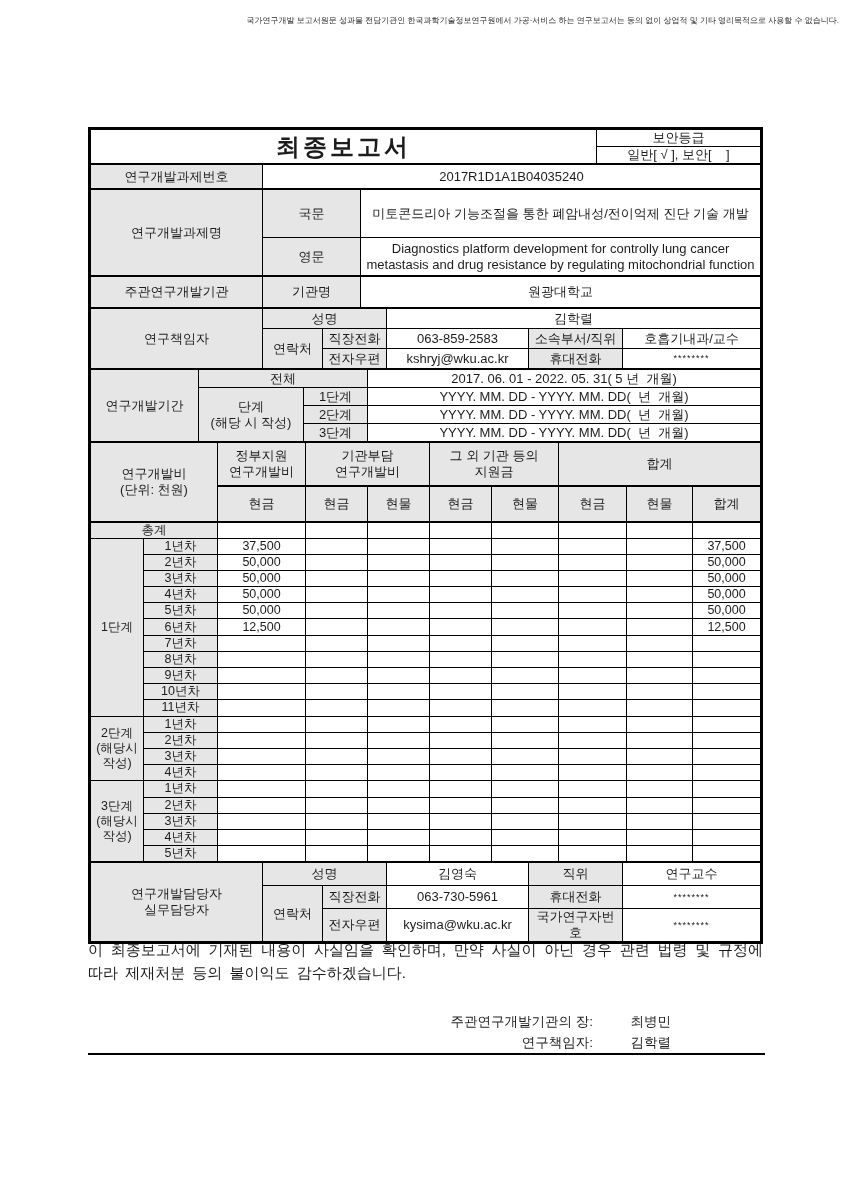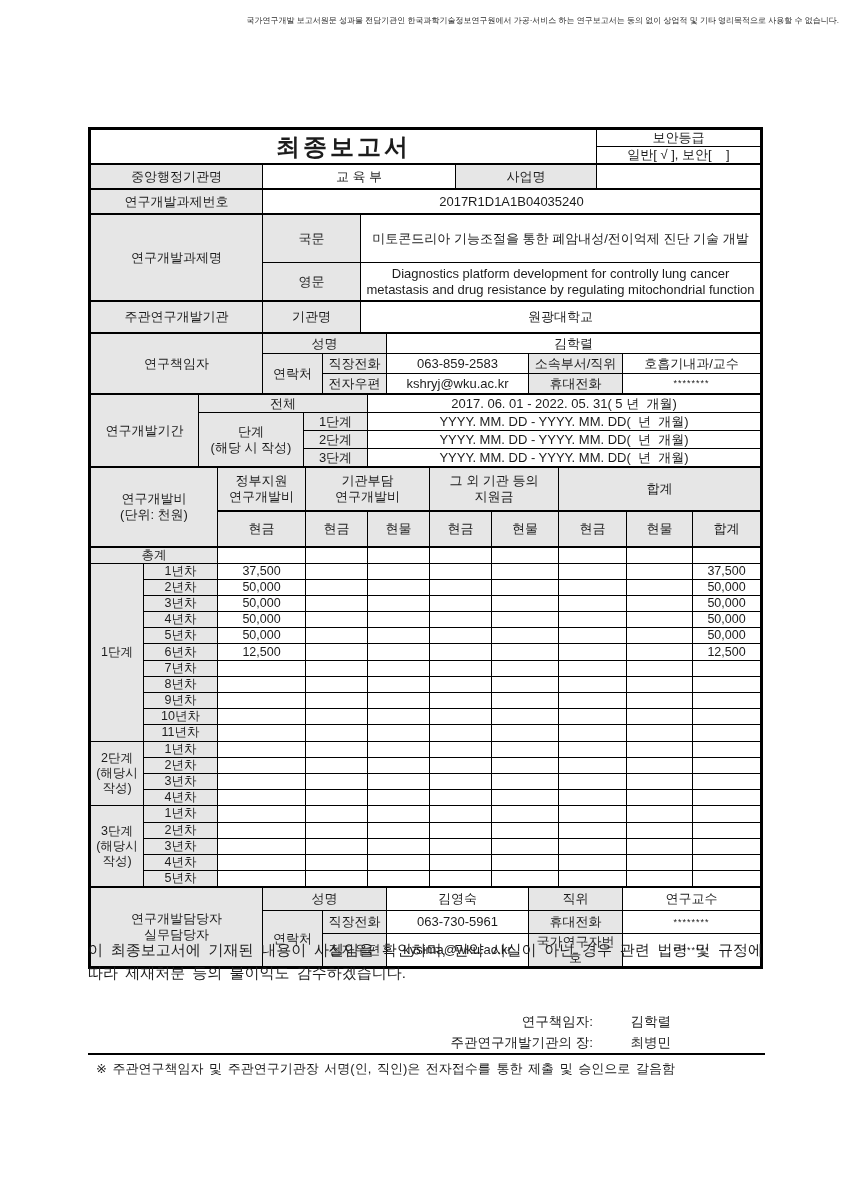--- a/index.html
+++ b/index.html
@@ -104,36 +104,20 @@
           <tr>
         <td class="title-cell" rowspan="2">최종보고서</td>
         <td>보안등급</td>
       </tr>
       <tr>
         <td>일반[ √ ], 보안[    ]</td>
       </tr>
     </tbody>
       </table>
 
-    <table class="t-head1">
-      <colgroup>
-          <col style="width:172px">
-          <col style="width:193px">
-          <col style="width:141px">
-          <col style="width:164px">
-        </colgroup>
-      <tbody>
-          <tr>
-        <td class="gray">중앙행정기관명</td>
-        <td>교 육 부</td>
-        <td class="gray">사업명</td>
-        <td></td>
-      </tr>
-    </tbody>
-      </table>
 
     <table class="t-projno">
       <colgroup>
           <col style="width:172px">
           <col style="width:498px">
         </colgroup>
       <tbody>
           <tr>
         <td class="gray">연구개발과제번호</td>
         <td>2017R1D1A1B04035240</td>
@@ -548,26 +532,25 @@
     </tbody>
       </table>
 
   </div>
 
   <div class="pledge">이 최종보고서에 기재된 내용이 사실임을 확인하며, 만약 사실이 아닌 경우 관련 법령 및 규정에 따라 제재처분 등의 불이익도 감수하겠습니다.</div>
 
 
   <div class="signs">
     <div class="sign-row">
+      <span class="sign-label">주관연구개발기관의 장:</span>
+      <span class="sign-name">최병민</span>
+    </div>
+    <div class="sign-row">
       <span class="sign-label">연구책임자:</span>
       <span class="sign-name">김학렬</span>
     </div>
-    <div class="sign-row">
-      <span class="sign-label">주관연구개발기관의 장:</span>
-      <span class="sign-name">최병민</span>
-    </div>
   </div>
 
   <hr class="rule">
 
-  <div class="note">※ 주관연구책임자 및 주관연구기관장 서명(인, 직인)은 전자접수를 통한 제출 및 승인으로 갈음함</div>
 
 </div>
 
 </body></html>

